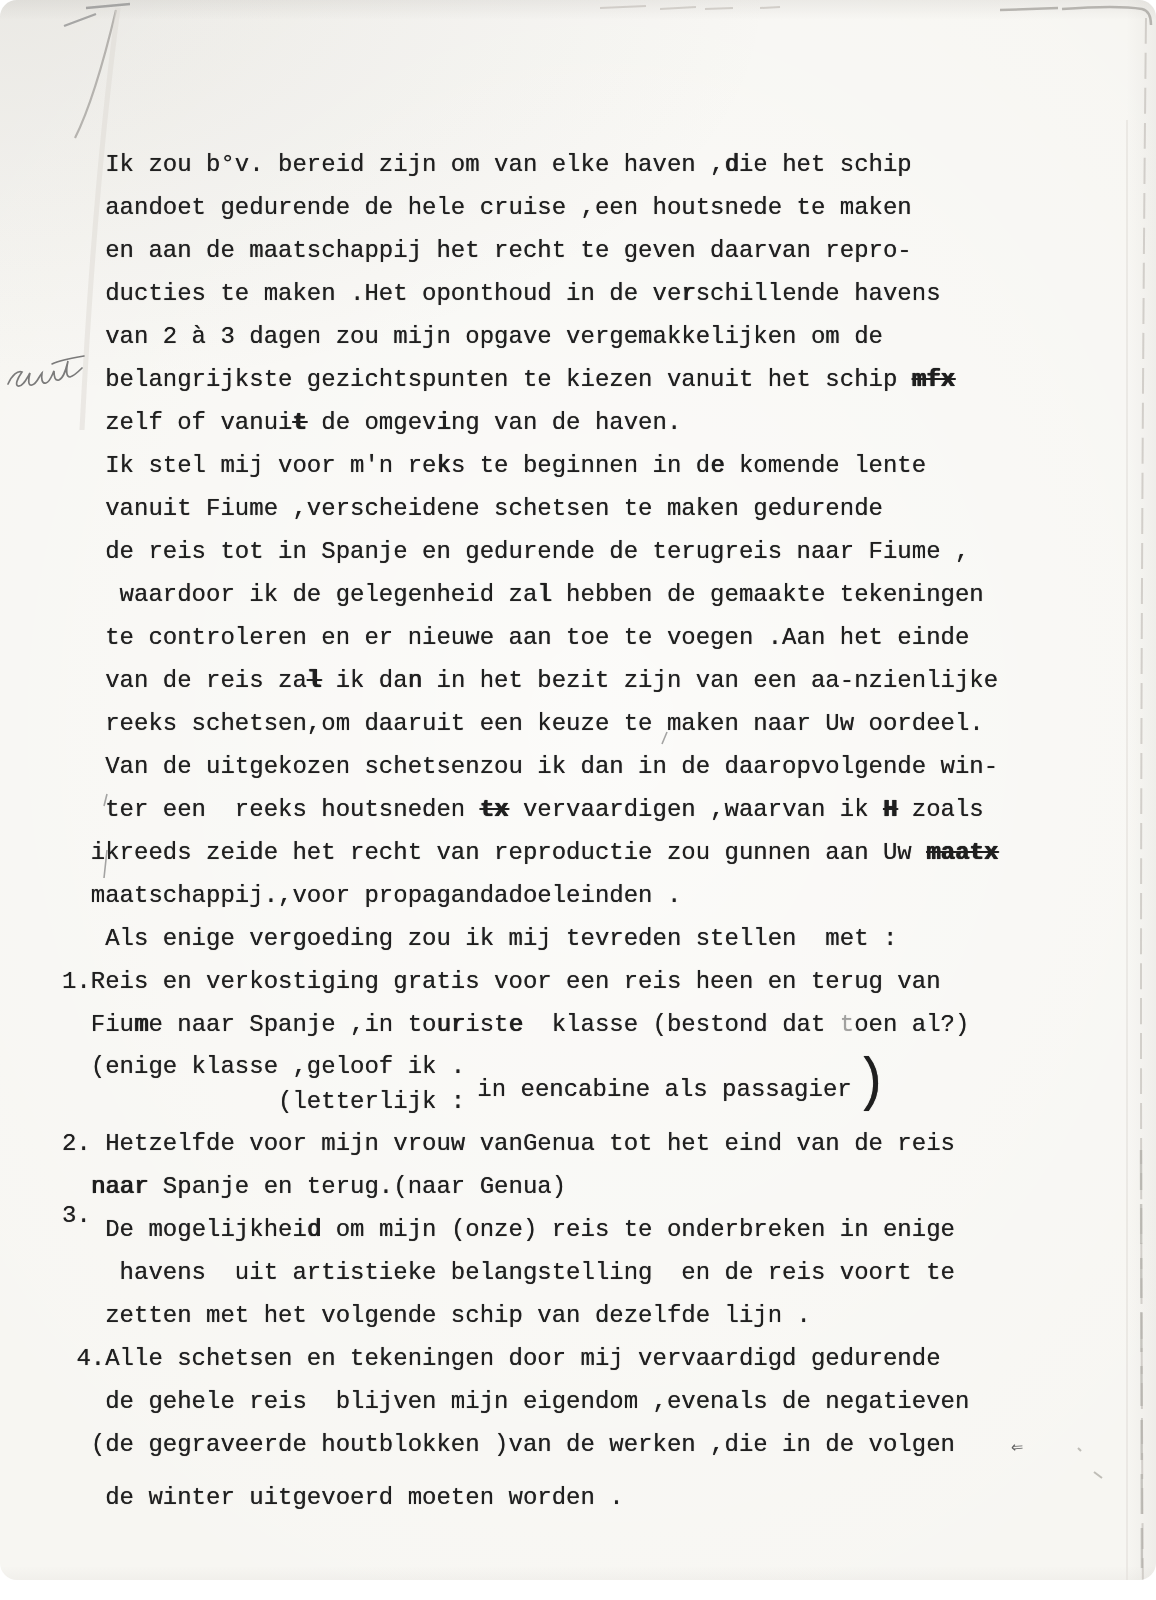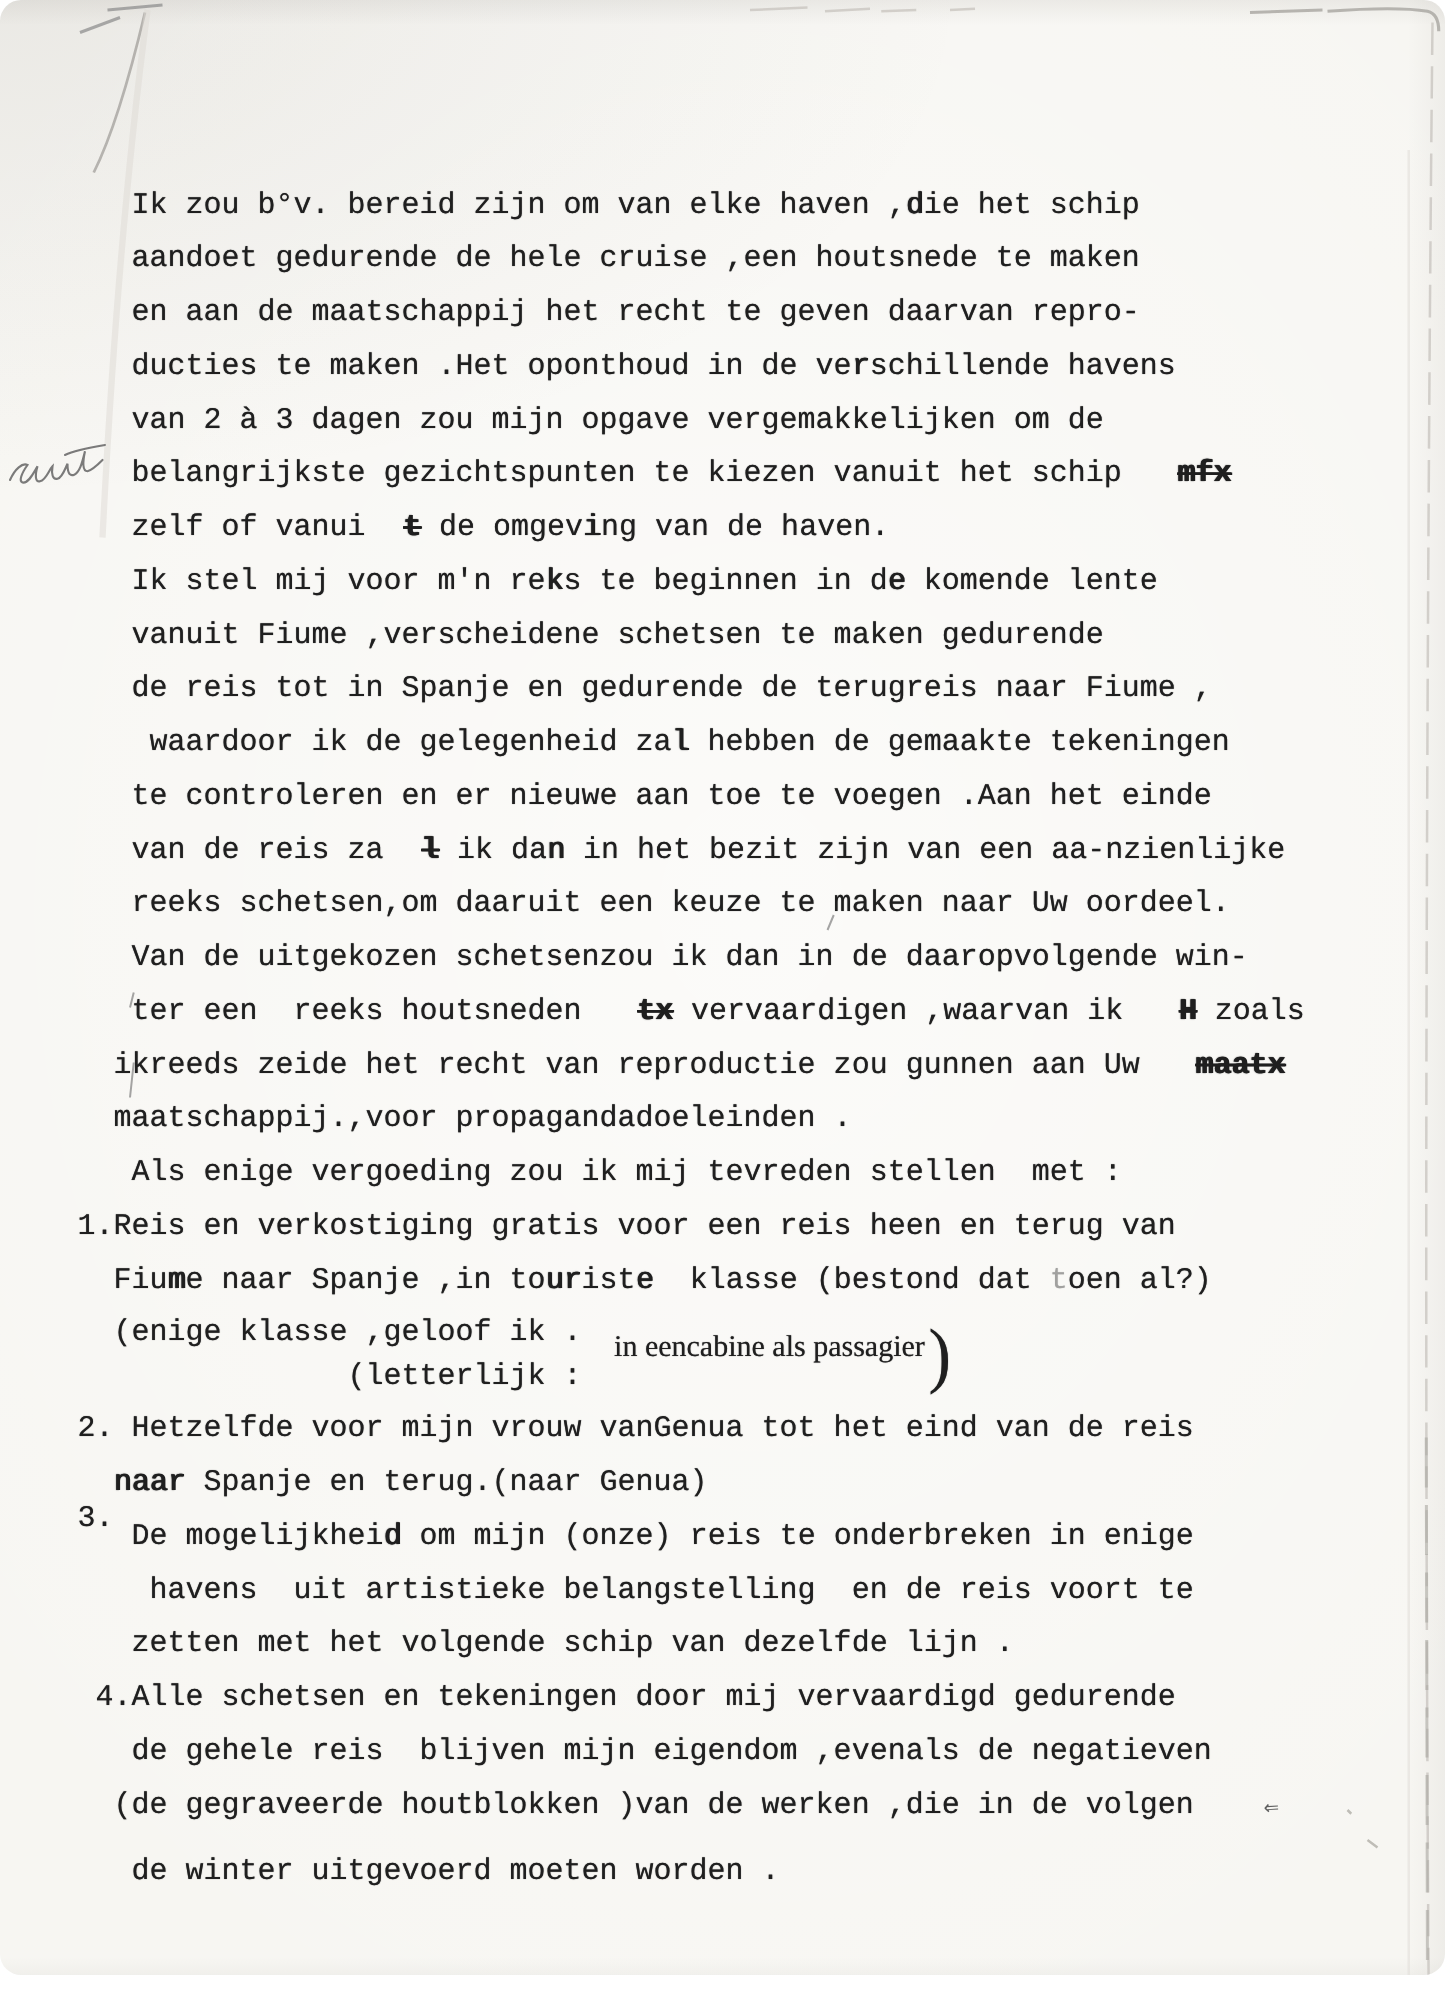--- a/index.html
+++ b/index.html
@@ -28,34 +28,33 @@
   .line{height:43px;line-height:43px;}
   .line.gap{margin-top:10px;}
   
   .ot{text-shadow:.9px 0 currentColor,0 0 1px currentColor;}
   
   .xover{
     font-weight:700;
     text-decoration:line-through;
     text-decoration-thickness:2px;
     text-shadow:.8px 0 currentColor,0 0 1px currentColor;
-    margin-left:30px;
   }
   .faint{opacity:.4;}
   .sup{position:relative;top:-14px;}
   .hw{
     color:#5e5e5e;font-size:20px;letter-spacing:-3px;
     display:inline-block;transform:rotate(-4deg) translateY(2px);
     margin-left:56px;text-shadow:none;
   }
   
   .bgroup{display:flex;height:76px;align-items:center;white-space:pre;}
   .bg-left{display:flex;flex-direction:column;align-items:flex-end;}
   .bg-left .bg-line{height:35px;line-height:35px;}
-  .bg-right{display:flex;align-items:flex-start;margin-left:26px;font-family:Liberation Serif, serif;}
+  .bg-right{display:flex;align-items:flex-end;margin-left:12px;}
   .bigparen{
     font-size:54px;font-weight:400;line-height:1;
     display:inline-block;transform:scaleY(1.08);margin-left:3px;
   }
   .overlay{position:absolute;left:0;top:0;pointer-events:none;}
 </style>
 </head>
 <body>
 
 <div class="page">

